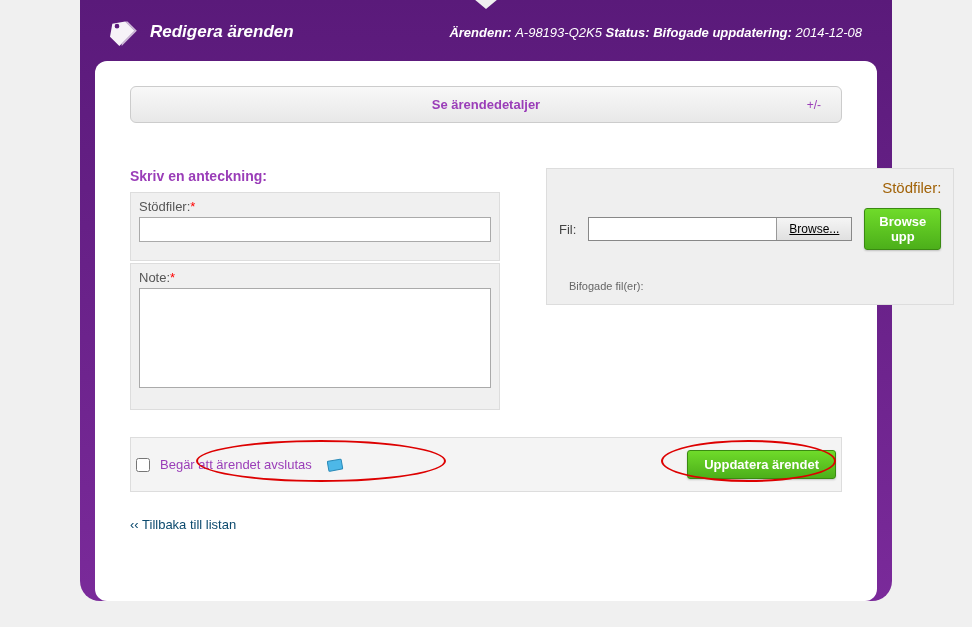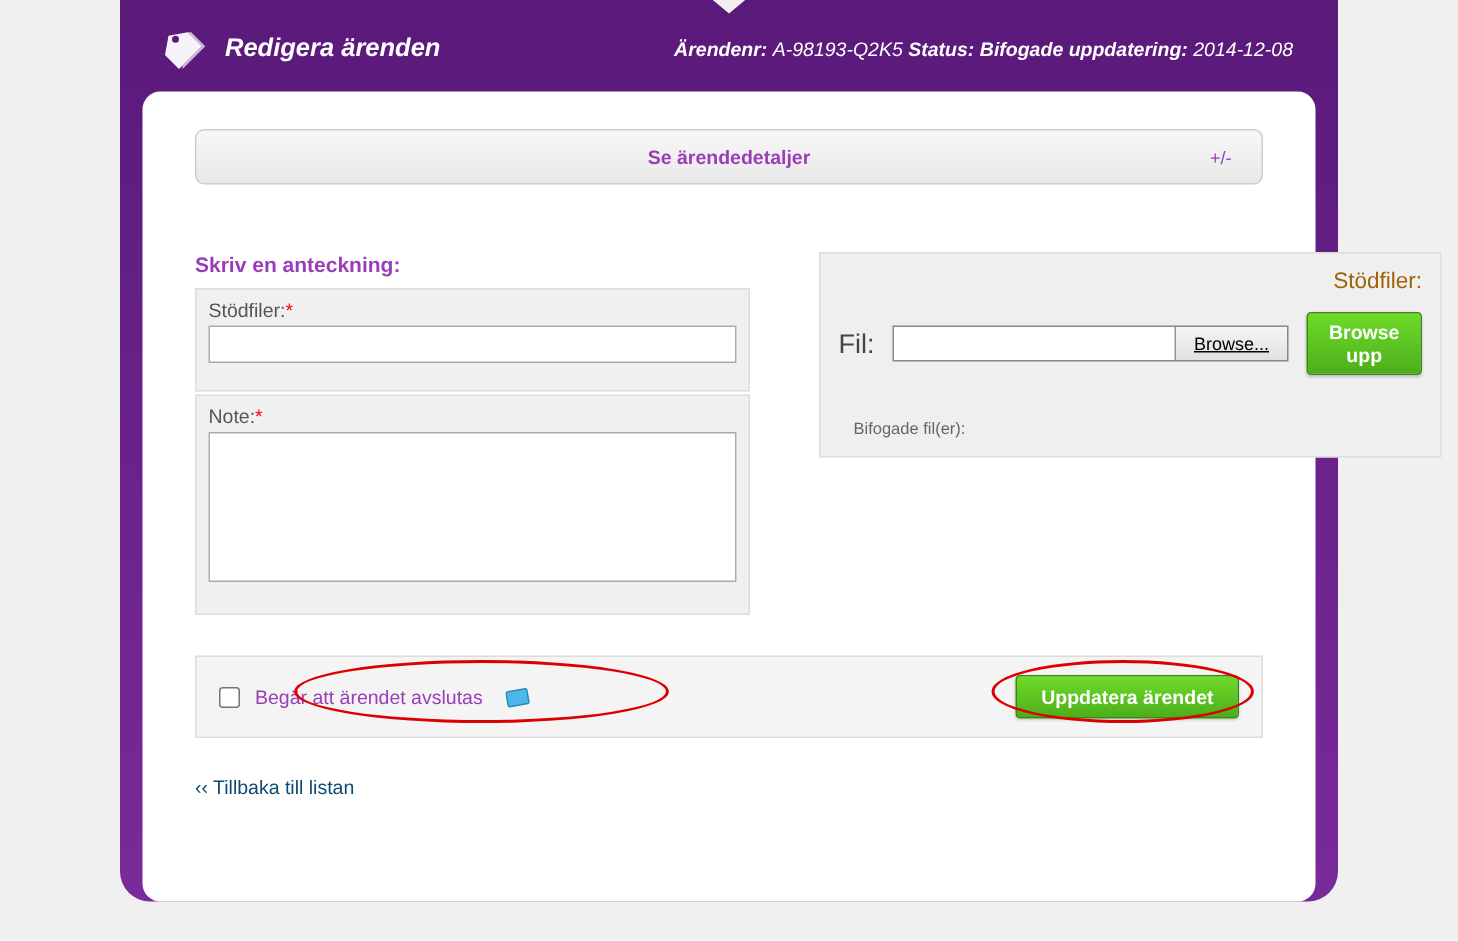--- a/index.html
+++ b/index.html
@@ -153,21 +153,21 @@
       margin-bottom: 12px;
       text-align: right;
     }
     .file-row {
       display: flex;
       align-items: center;
       gap: 12px;
     }
     .file-label {
       color: #444;
-      font-size: 18px;
+      font-size: 13px;
     }
     .file-input-wrap {
       display: flex;
       flex: 1;
       border: 1px solid #888;
       box-shadow: inset 1px 1px 2px rgba(0,0,0,0.2);
     }
     .file-input-text {
       flex: 1;
       border: none;
@@ -199,21 +199,21 @@
     }
     .attached-label {
       font-size: 11px;
       color: #666;
       margin-top: 30px;
       margin-left: 10px;
     }
     .footer-row {
       background: #f4f4f4;
       border: 1px solid #ddd;
-      padding: 12px 15px;
+      padding: 12px 5px;
       display: flex;
       align-items: center;
       position: relative;
     }
     .highlight-left {
       position: absolute;
       left: 65px;
       top: 2px;
       width: 250px;
       height: 42px;

